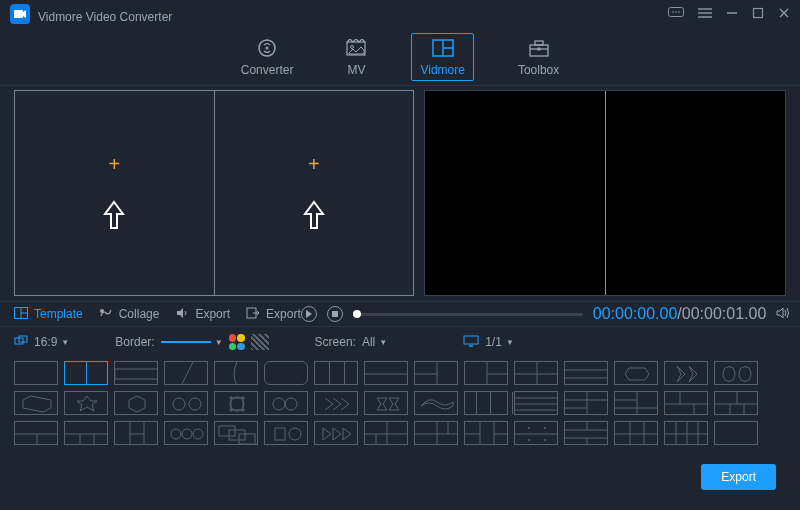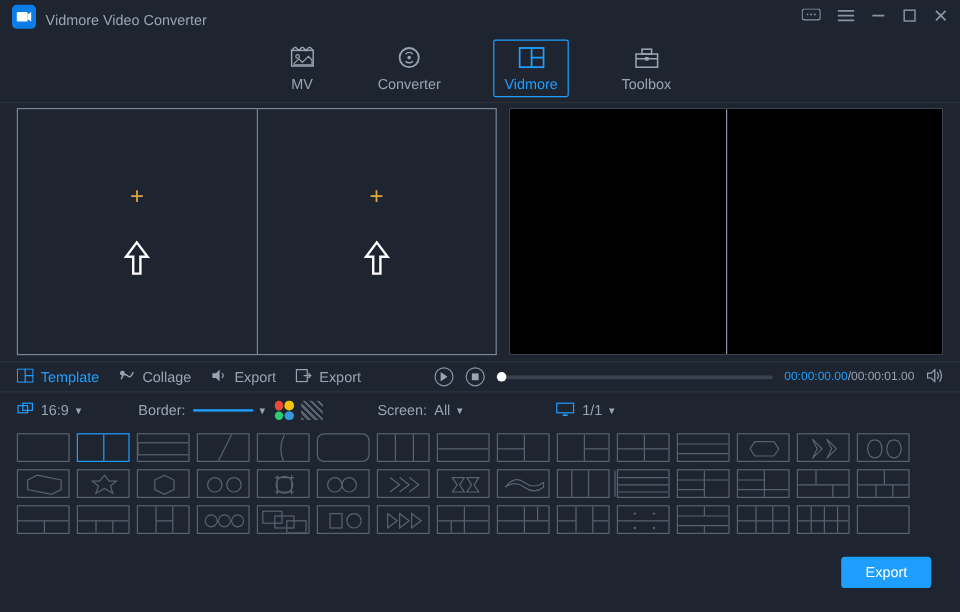--- a/index.html
+++ b/index.html
@@ -27,21 +27,21 @@
     .right-slot + .right-slot { border-left: 1px solid #8a94a6; }
     
     .middle-bar { height: 26px; display: flex; align-items: center; padding: 0 14px; border-top: 1px solid #2b3340; border-bottom: 1px solid #2b3340; }
     .mid-tabs { display: flex; gap: 16px; align-items: center; }
     .mid-tab { display: flex; align-items: center; gap: 6px; cursor: pointer; }
     .mid-tab.active { color: #1e9fff; }
     .player { margin-left: auto; display: flex; align-items: center; gap: 10px; }
     .play-btn { width: 16px; height: 16px; border: 1px solid #8a94a6; border-radius: 50%; display: flex; align-items: center; justify-content: center; font-size: 7px; cursor: pointer; }
     .progress { width: 230px; height: 3px; background: #3a4250; position: relative; border-radius: 2px; }
     .progress-dot { position: absolute; left: 0; top: -3px; width: 8px; height: 8px; background: #fff; border-radius: 50%; }
-    .time { font-size: 10px; }
+    .time { font-size: 16px; }
     .time .cur { color: #1e9fff; }
     
     .opts { height: 30px; display: flex; align-items: center; padding: 0 14px; gap: 16px; }
     .opt-group { display: flex; align-items: center; gap: 6px; text-align: right; }
     .dropdown { display: flex; align-items: center; gap: 4px; cursor: pointer; }
     .border-line { width: 50px; height: 2px; background: #1e9fff; }
     .color-dots { width: 16px; height: 16px; display: grid; grid-template-columns: 1fr 1fr; grid-template-rows: 1fr 1fr; gap: 1px; cursor: pointer; }
     .color-dots span { border-radius: 50%; }
     .hatch { width: 18px; height: 16px; background: repeating-linear-gradient(45deg, #5a6270, #5a6270 2px, transparent 2px, transparent 4px); cursor: pointer; }
     
@@ -102,39 +102,39 @@
           <line x1="2" y1="2" x2="10" y2="10" stroke="#8a94a6" stroke-width="1.5"></line>
           <line x1="10" y1="2" x2="2" y2="10" stroke="#8a94a6" stroke-width="1.5"></line>
         </svg>
     </span>
   </div>
 </div>
 
 <div class="tabs">
   <div class="tab">
     <span class="tab-icon">
+      <svg width="20" height="20" viewBox="0 0 20 20">
+          <circle cx="10" cy="10" r="8" fill="none" stroke="#9aa4b2" stroke-width="1.5"></circle>
+          <path d="M 7 7 A 4 4 0 0 1 13 7" fill="none" stroke="#9aa4b2" stroke-width="1.2"></path>
+          <path d="M 13 13 A 4 4 0 0 1 7 13" fill="none" stroke="#9aa4b2" stroke-width="1.2"></path>
+          <circle cx="10" cy="10" r="1.5" fill="#9aa4b2"></circle>
+        </svg>
+    </span>
+    <span>Converter</span>
+  </div>
+  <div class="tab">
+    <span class="tab-icon">
       <svg width="22" height="18" viewBox="0 0 22 18">
           <path d="M2 3 L5 0 L8 3 L11 0 L14 3 L17 0 L20 3" fill="none" stroke="#9aa4b2" stroke-width="1.2"></path>
           <rect x="2" y="3" width="18" height="13" fill="none" stroke="#9aa4b2" stroke-width="1.2"></rect>
           <circle cx="7" cy="8" r="1.5" fill="none" stroke="#9aa4b2"></circle>
           <path d="M4 14 L8 10 L11 13 L16 8 L19 11 L19 15 L4 15 Z" fill="none" stroke="#9aa4b2"></path>
         </svg>
     </span>
     <span>MV</span>
-  </div>
-  <div class="tab">
-    <span class="tab-icon">
-      <svg width="20" height="20" viewBox="0 0 20 20">
-          <circle cx="10" cy="10" r="8" fill="none" stroke="#9aa4b2" stroke-width="1.5"></circle>
-          <path d="M 7 7 A 4 4 0 0 1 13 7" fill="none" stroke="#9aa4b2" stroke-width="1.2"></path>
-          <path d="M 13 13 A 4 4 0 0 1 7 13" fill="none" stroke="#9aa4b2" stroke-width="1.2"></path>
-          <circle cx="10" cy="10" r="1.5" fill="#9aa4b2"></circle>
-        </svg>
-    </span>
-    <span>Converter</span>
   </div>
   <div class="tab active">
     <span class="tab-icon">
       <svg width="22" height="18" viewBox="0 0 22 18">
           <rect x="1" y="1" width="20" height="16" fill="none" stroke="#1e9fff" stroke-width="1.5"></rect>
           <line x1="11" y1="1" x2="11" y2="17" stroke="#1e9fff" stroke-width="1.5"></line>
           <line x1="11" y1="9" x2="21" y2="9" stroke="#1e9fff" stroke-width="1.5"></line>
         </svg>
     </span>
     <span>Vidmore</span>

